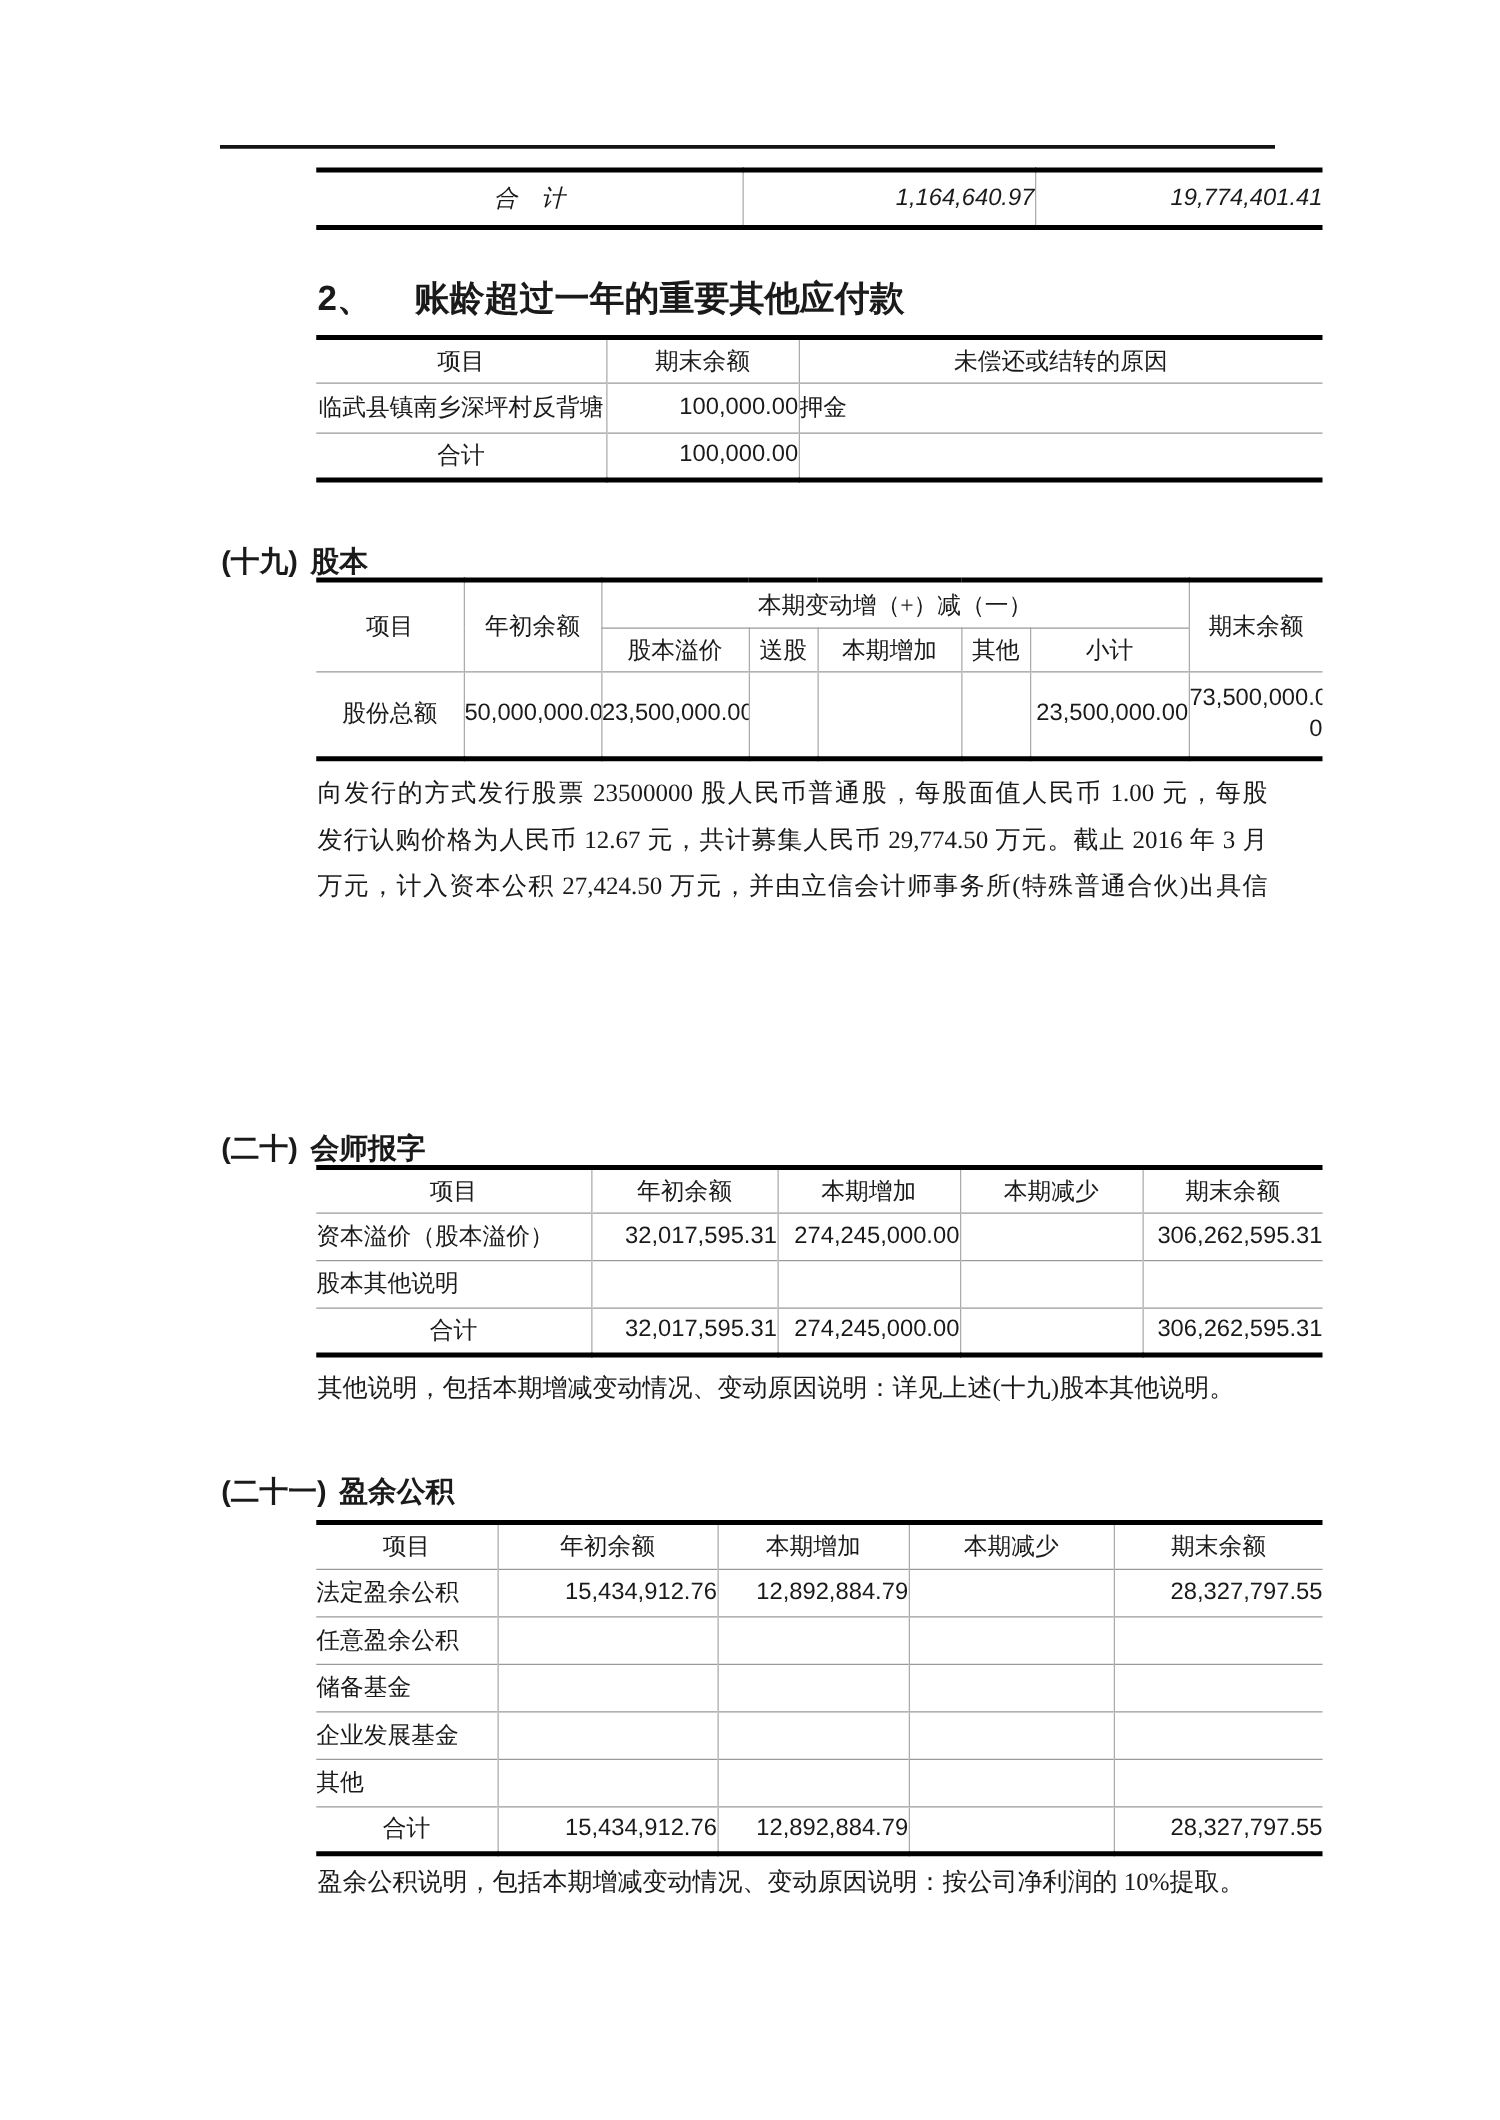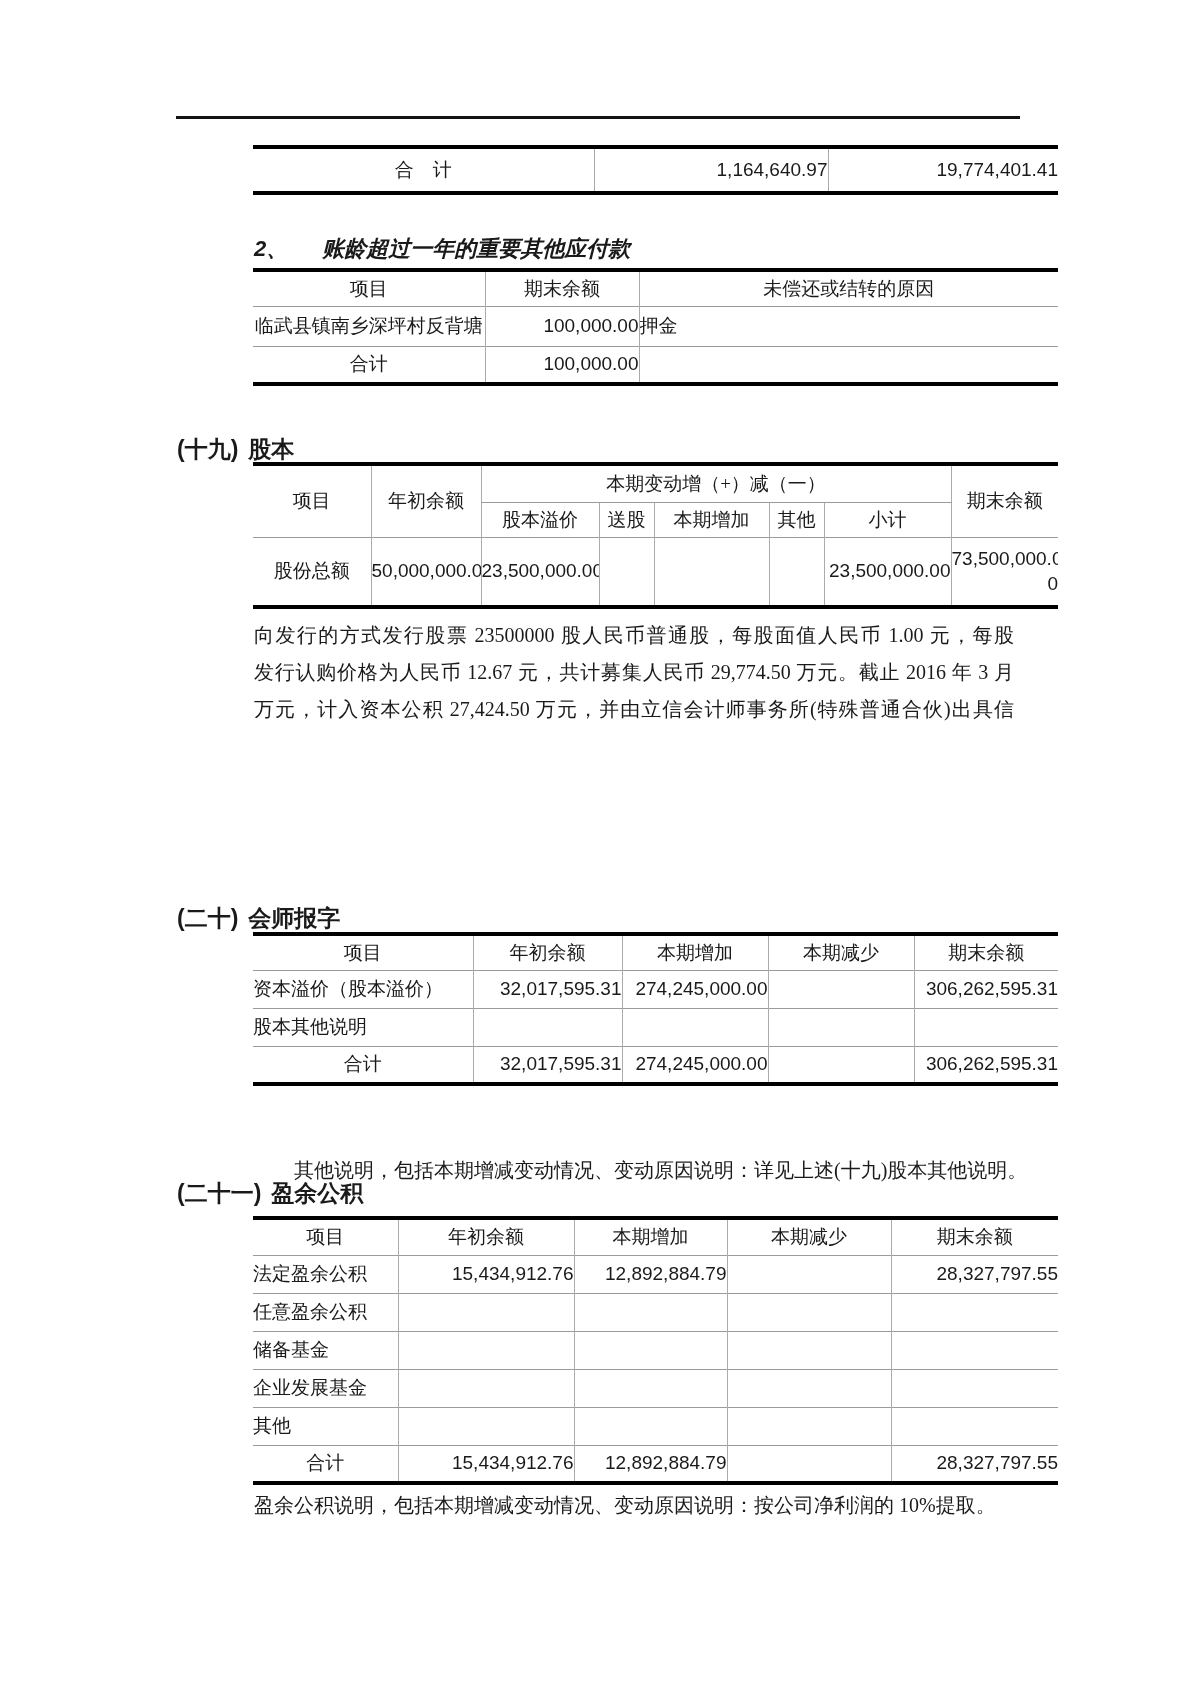--- a/index.html
+++ b/index.html
@@ -17,27 +17,27 @@
   table.fin td,table.fin th{padding:0;font-weight:normal;overflow:hidden;
             font-size:19px;vertical-align:middle;}
   .vline{border-left:1px solid #ababab;}
   .hline-b{border-bottom:1px solid #9a9a9a;}
   .cell-c{text-align:center;}
   .cell-l{text-align:left;padding-left:12px;}
   .num{font-family:"Liberation Sans","DejaVu Sans",sans-serif;font-size:17px;
        text-align:right;padding-right:11px;}
   .wrap-line{display:block;text-align:right;line-height:25px;}
 
-  .totals-table{position:absolute;left:253px;top:145px;}
+  .totals-table{position:absolute;left:253px;top:134px;font-style:italic;}
   .totals-table td{height:42px;}
 
   
   .sec-heading{position:absolute;font-weight:bold;
                font-family:"Liberation Sans","DejaVu Sans",sans-serif;white-space:nowrap;}
-  .sec2-heading{left:254px;top:234px;font-size:22px;font-style:italic;}
+  .sec2-heading{left:254px;top:220px;font-size:28px;}
   .sec2-heading .t{margin-left:34px;}
   .big-heading{font-size:23px;}
   .big-heading .t{margin-left:10px;}
   .sec19-heading{left:177px;top:434px;}
   .sec20-heading{left:177px;top:903px;}
   .sec21-heading{left:177px;top:1178px;}
 
   .table2{position:absolute;left:253px;top:268px;}
   .table2 .hr{height:36px;}
   .table2 .r1{height:40px;}
@@ -55,21 +55,21 @@
 
   .table21{position:absolute;left:253px;top:1216px;}
   .table21 .hr{height:37px;}
   .table21 .r{height:38px;}
 
   
   .para{position:absolute;left:254px;top:617px;width:760px;font-size:20px;line-height:37px;}
   .para .ln{white-space:nowrap;}
   .para .jl{white-space:normal;text-align:justify;text-align-last:justify;}
   .note{position:absolute;left:254px;font-size:20px;white-space:nowrap;}
-  .note20{top:1157px;margin-left:40px;}
+  .note20{top:1097px;}
   .note21{top:1492px;}
 </style>
 </head>
 <body>
 
 <div class="page">
 
   <div class="header-rule"></div>
 
   <table class="fin totals-table">

